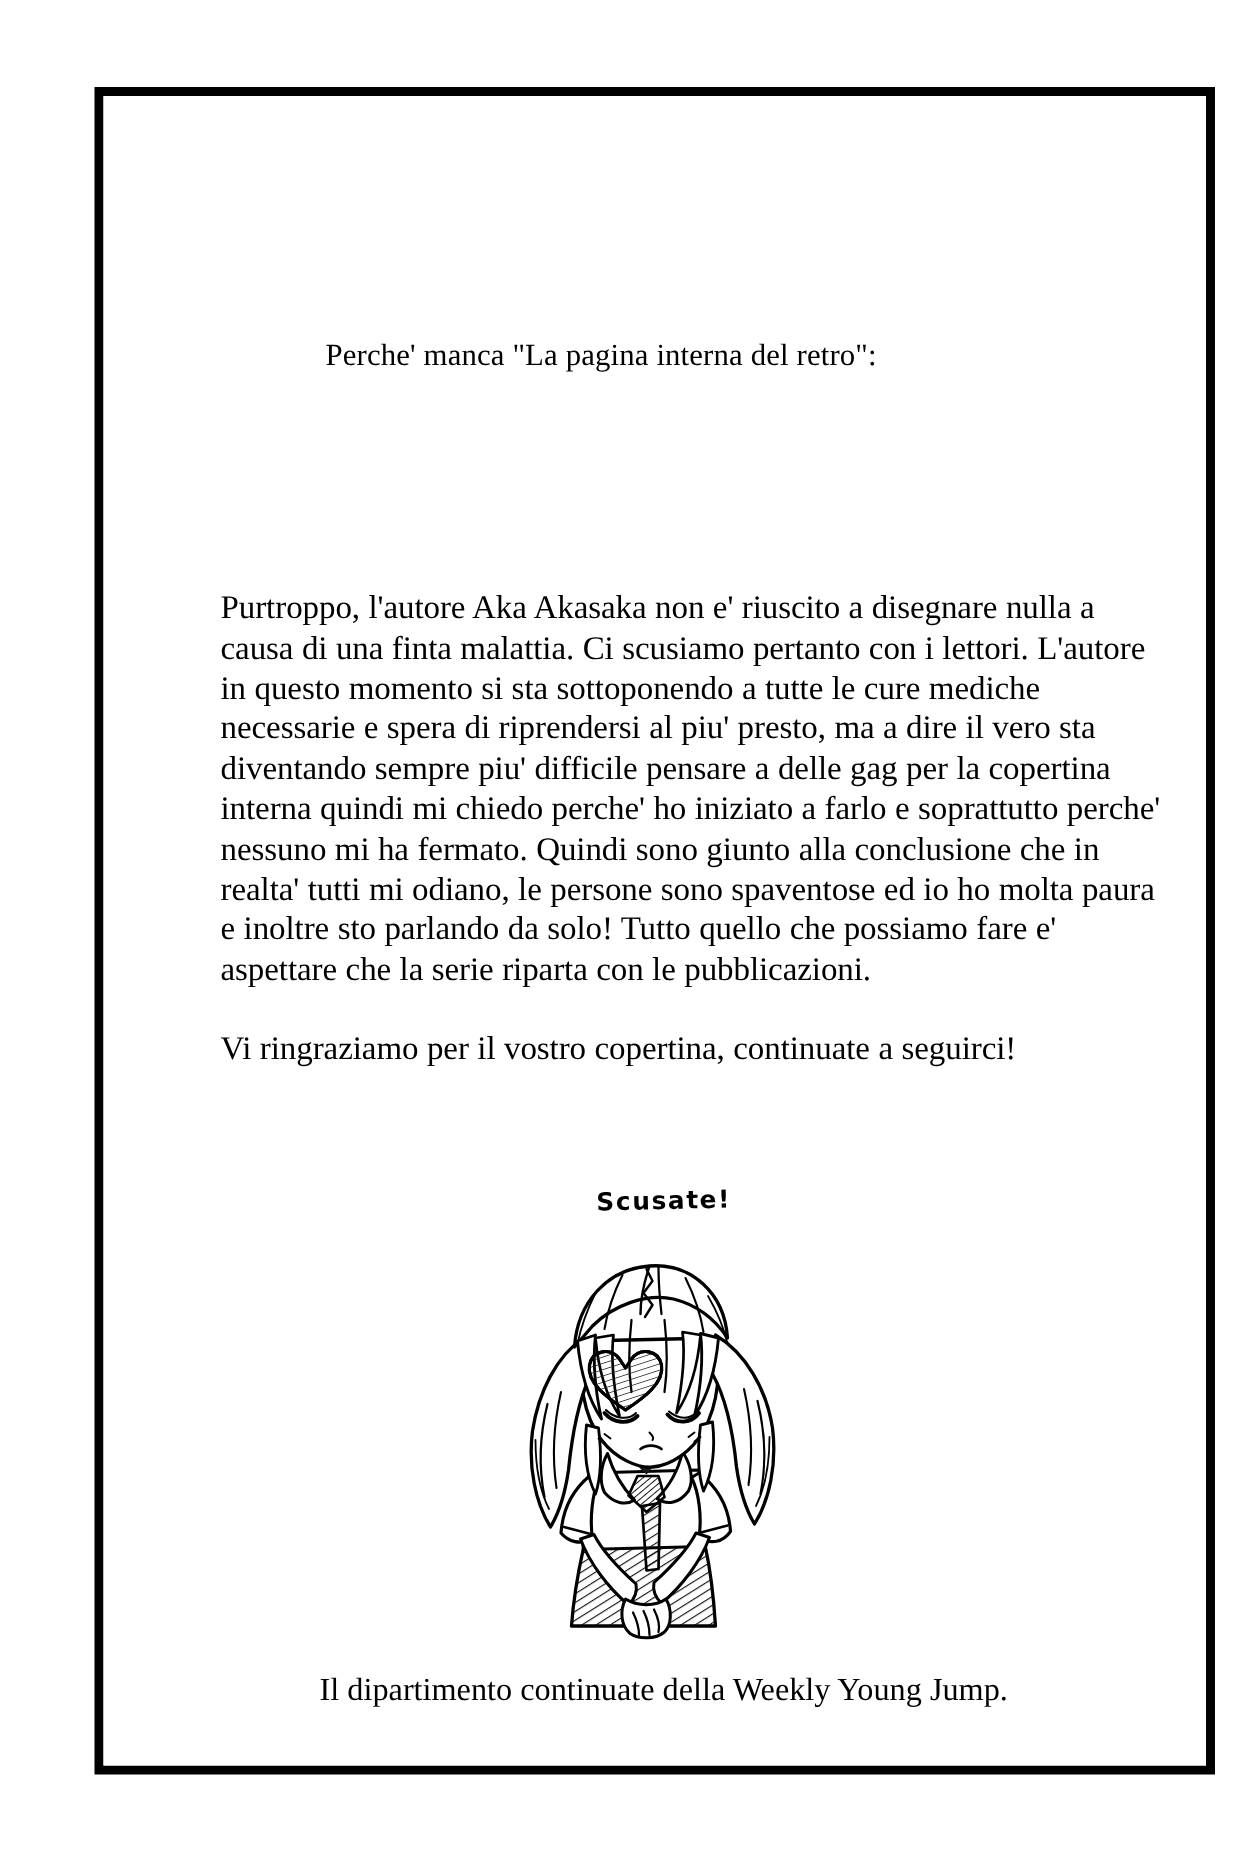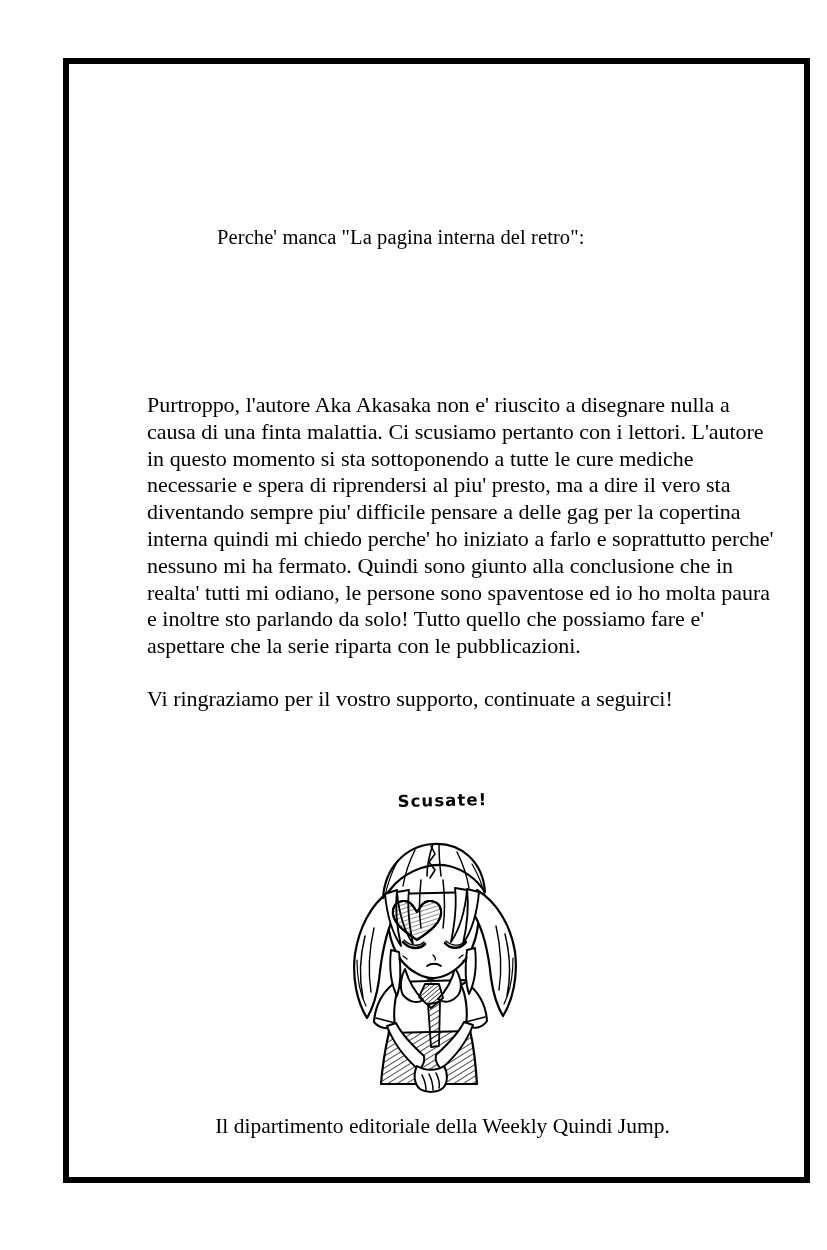--- a/index.html
+++ b/index.html
@@ -119,21 +119,21 @@
 
 <div id="page">
 
   <div id="frame">
     <div id="frame-inner">
 
       <div id="heading">Perche' manca "La pagina interna del retro":</div>
 
       <div id="body-text">
         <p id="para-main">Purtroppo, l'autore Aka Akasaka non e' riuscito a disegnare nulla a causa di una finta malattia. Ci scusiamo pertanto con i lettori. L'autore in questo momento si sta sottoponendo a tutte le cure mediche necessarie e spera di riprendersi al piu' presto, ma a dire il vero sta diventando sempre piu' difficile pensare a delle gag per la copertina interna quindi mi chiedo perche' ho iniziato a farlo e soprattutto perche' nessuno mi ha fermato. Quindi sono giunto alla conclusione che in realta' tutti mi odiano, le persone sono spaventose ed io ho molta paura e inoltre sto parlando da solo! Tutto quello che possiamo fare e' aspettare che la serie riparta con le pubblicazioni.</p>
-        <p id="para-thanks">Vi ringraziamo per il vostro supporto, continuate a seguirci!</p>
+        <p id="para-thanks">Vi ringraziamo per il vostro copertina, continuate a seguirci!</p>
       </div>
 
       <div id="scusate">Scusate!</div>
 
       <div id="illustration">
         <svg viewBox="0 0 230 270" xmlns="http://www.w3.org/2000/svg">
           <defs>
             <pattern id="hatchR" patternUnits="userSpaceOnUse" width="5" height="5" patternTransform="rotate(58)">
               <line x1="0" y1="0" x2="0" y2="5" stroke="#111" stroke-width="1.5"></line>
             </pattern>
@@ -234,18 +234,18 @@
             <path d="M140 126 L136 129" stroke="#000" stroke-width="1.3"></path>
 
             <path d="M106 123 C108 125 109 127 108 128" stroke="#000" stroke-width="1.3" fill="none"></path>
 
             <path d="M100 134 C104 131 110 131 114 134" stroke="#000" stroke-width="1.8" fill="none"></path>
 
           </g>
         </svg>
       </div>
 
-      <div id="caption">Il dipartimento editoriale della Weekly Quindi Jump.</div>
+      <div id="caption">Il dipartimento continuate della Weekly Young Jump.</div>
 
     </div>
   </div>
 
 </div>
 
 </body></html>

